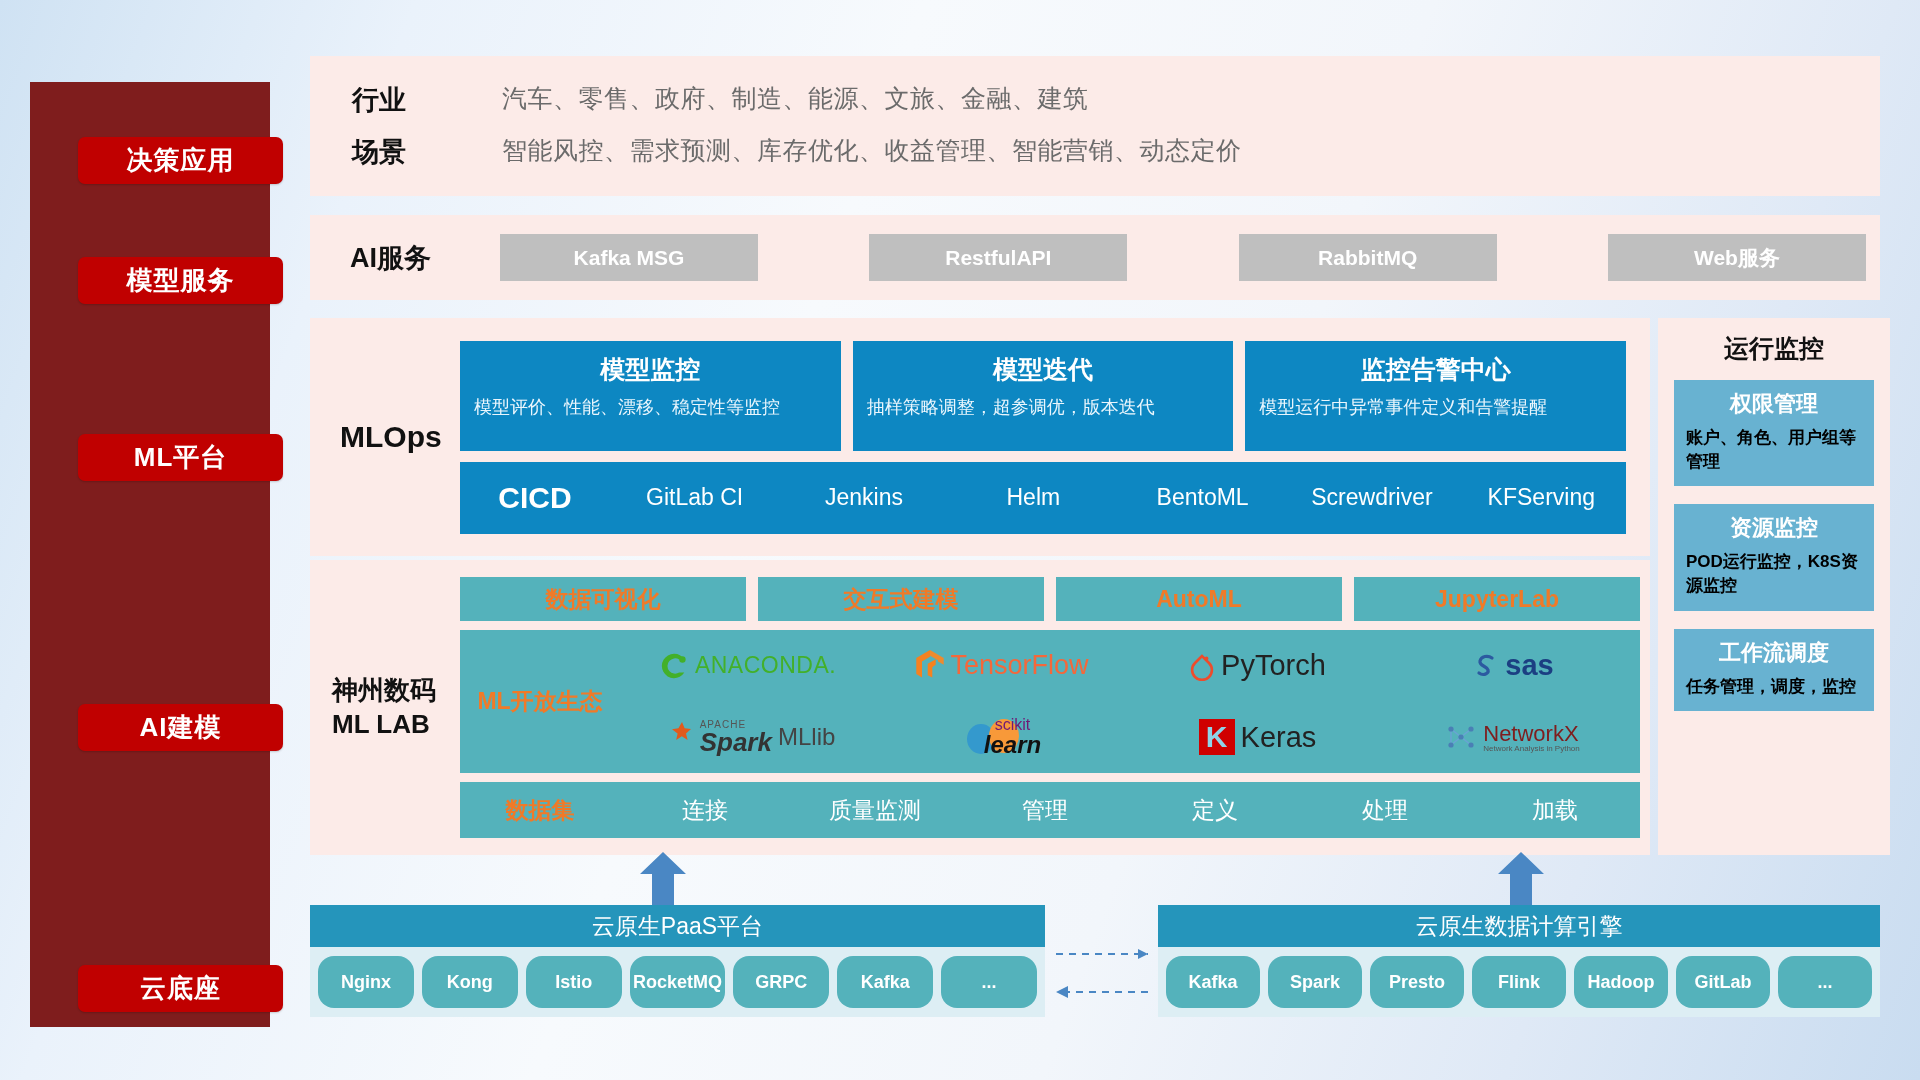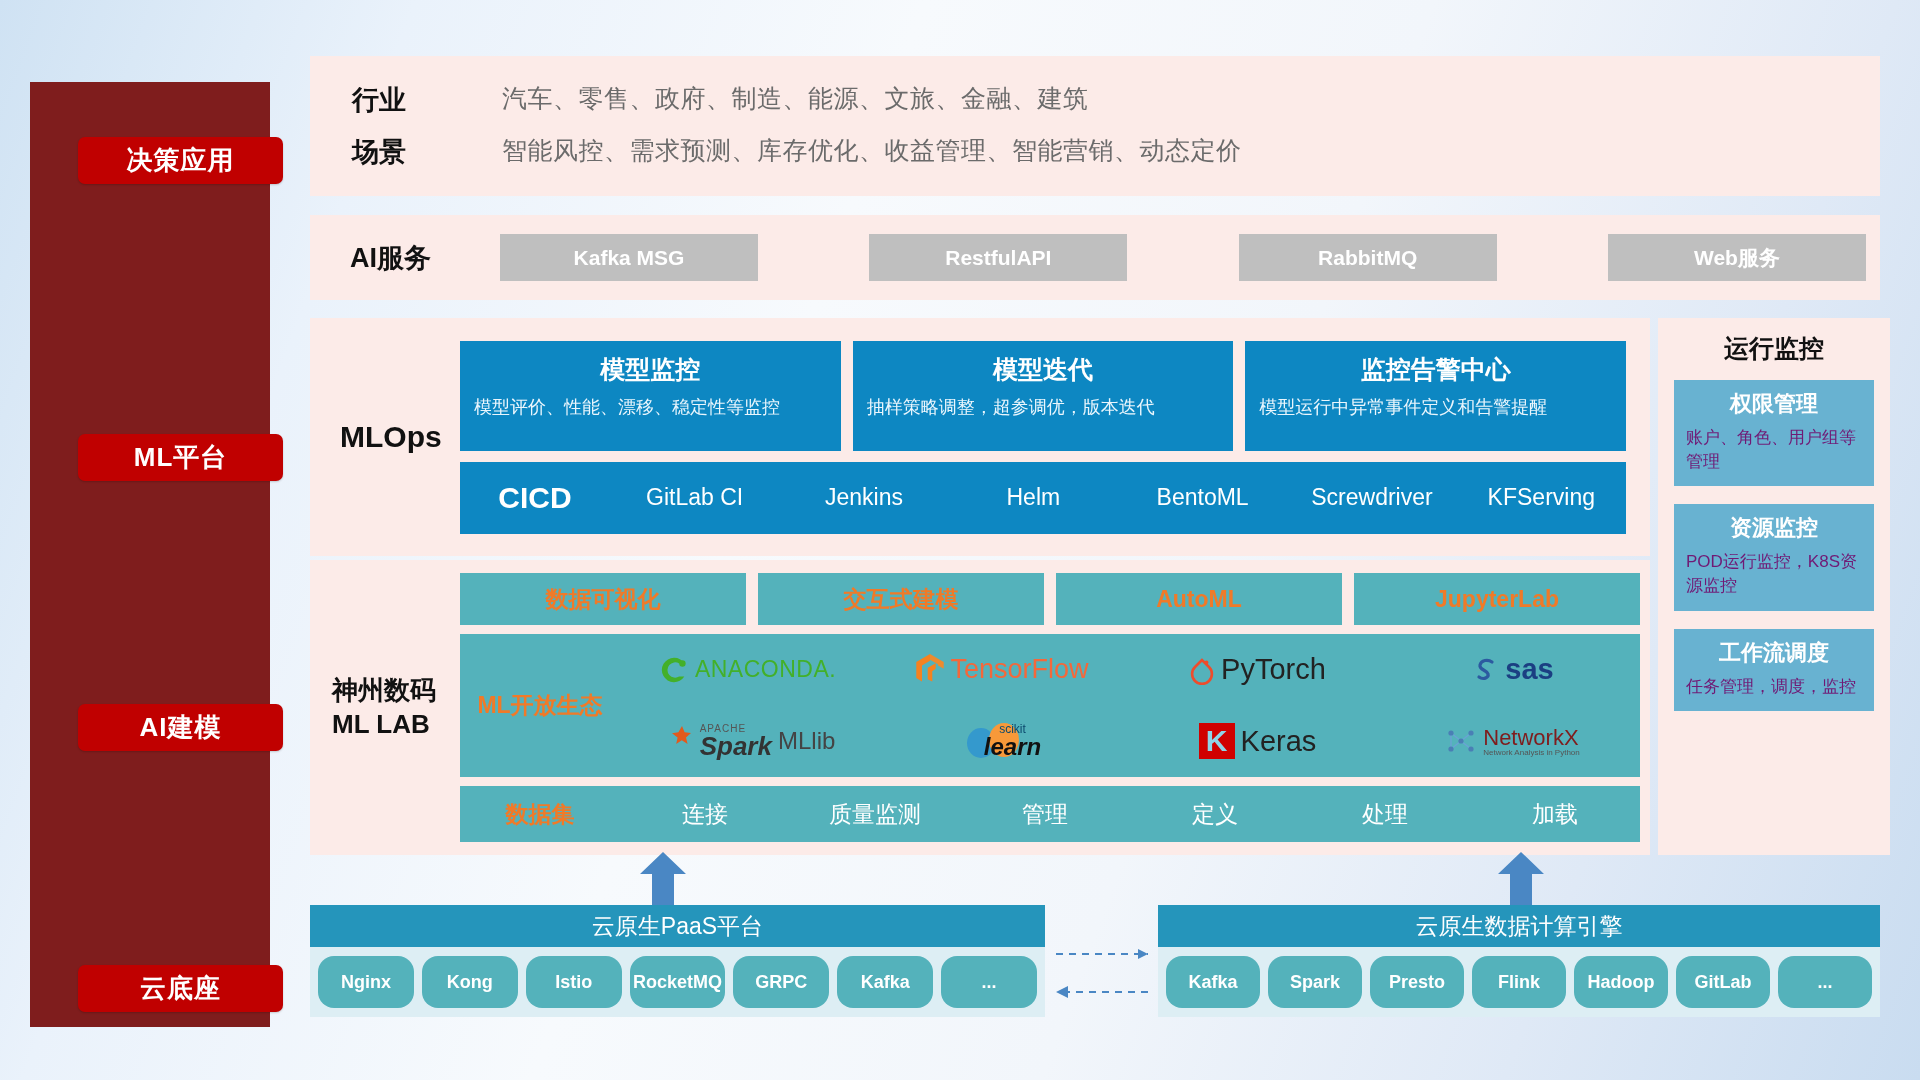--- a/index.html
+++ b/index.html
@@ -63,39 +63,39 @@
   .cicd-items { flex: 1; display: flex; }
   .cicd-item { flex: 1; font-size: 23px; text-align: center; line-height: 1.05; padding: 0 4px; }
 
   
   .model-band { left: 310px; top: 560px; width: 1340px; height: 295px; display: flex;
                 align-items: center; }
   .model-label { width: 150px; padding-left: 22px; font-weight: bold; font-size: 26px;
                  color: #111; line-height: 1.3; }
   .model-right { flex: 1; padding-right: 10px; }
   .tool-row { display: flex; gap: 12px; }
-  .tool-box { flex: 1; height: 52px; background: #54b2bb; display: flex; align-items: center;
+  .tool-box { flex: 1; height: 44px; background: #54b2bb; display: flex; align-items: center;
               justify-content: center; color: #f07a28; font-size: 23px; font-weight: bold; }
   .eco-row { margin-top: 9px; background: #54b2bb; height: 143px; display: flex; align-items: center; }
   .eco-title { width: 160px; text-align: center; color: #f07a28; font-size: 23px; font-weight: bold; }
   .eco-logos { flex: 1; display: grid; grid-template-columns: repeat(4, 1fr);
                grid-template-rows: 1fr 1fr; align-items: center; justify-items: center; height: 100%; }
   .logo { display: flex; align-items: center; gap: 6px; }
   .data-row { margin-top: 9px; background: #54b2bb; height: 56px; display: flex; align-items: center; }
   .data-title { width: 160px; text-align: center; color: #f07a28; font-size: 23px; font-weight: bold; }
   .data-items { flex: 1; display: flex; }
   .data-item { flex: 1; text-align: center; color: #fff; font-size: 23px; }
 
   
   .mon-col { position: absolute; left: 1658px; top: 318px; width: 232px; height: 537px;
              background: #fcebe8; padding: 14px 16px; }
   .mon-title { text-align: center; font-size: 25px; font-weight: bold; color: #111; margin-bottom: 15px; }
   .mon-card { background: #68b2d1; color: #fff; padding: 9px 12px 12px; margin-bottom: 18px; }
   .mon-card h5 { font-size: 22px; text-align: center; font-weight: bold; margin-bottom: 7px; }
-  .mon-card p { font-size: 17px; line-height: 1.42; color: #701a75; }
+  .mon-card p { font-size: 17px; line-height: 1.42; color: #000000; font-weight: bold; }
 
   
   .cloud-group { position: absolute; top: 905px; }
   .cloud-left { left: 310px; width: 735px; }
   .cloud-right { left: 1158px; width: 722px; }
   .cloud-head { background: #2595bb; color: #fff; height: 42px; display: flex;
                 align-items: center; justify-content: center; font-size: 23px; }
   .cloud-body { background: #ddeef4; padding: 9px 8px; display: flex; gap: 8px; }
   .cloud-chip { flex: 1; background: #54b2bb; border-radius: 16px; color: #fff;
                 font-size: 18px; font-weight: bold; height: 52px; display: flex;
@@ -108,20 +108,23 @@
 </style>
 </head>
 <body>
 
 <div id="root">
 
   <div class="left-rail">
     <div class="stage-chip" style="top:55px">
         <span>决策应用</span>
       </div>
+    <div class="stage-chip" style="top:175px">
+        <span>模型服务</span>
+      </div>
     <div class="stage-chip" style="top:352px">
         <span>ML平台</span>
       </div>
     <div class="stage-chip" style="top:622px">
         <span>AI建模</span>
       </div>
     <div class="stage-chip" style="top:883px">
         <span>云底座</span>
       </div>
   </div>
@@ -235,21 +238,21 @@
             </span>
             <span style="color:#444;font-size:24px">MLlib</span>
           </div>
 
           <div class="logo">
             <svg class="svg-ic" width="62" height="40" viewBox="0 0 62 40">
               <ellipse cx="17" cy="22" rx="14" ry="15" fill="#3499cd"></ellipse>
               <ellipse cx="40" cy="19" rx="15" ry="17" fill="#f89939"></ellipse>
             </svg>
             <span style="display:flex;flex-direction:column;align-items:center;margin-left:-48px;line-height:1">
-              <span style="color:#0c4a6e;font-size:12px">scikit</span>
+              <span style="color:#701a75;font-size:16px">scikit</span>
               <span style="color:#111;font-size:24px;font-style:italic;font-weight:bold">learn</span>
             </span>
           </div>
 
           <div class="logo">
             <span style="background:#d00000;color:#8fd3e8;font-size:30px;font-weight:bold;width:36px;height:36px;display:flex;align-items:center;justify-content:center">K</span>
             <span style="color:#222;font-size:29px">Keras</span>
           </div>
 
           <div class="logo">

